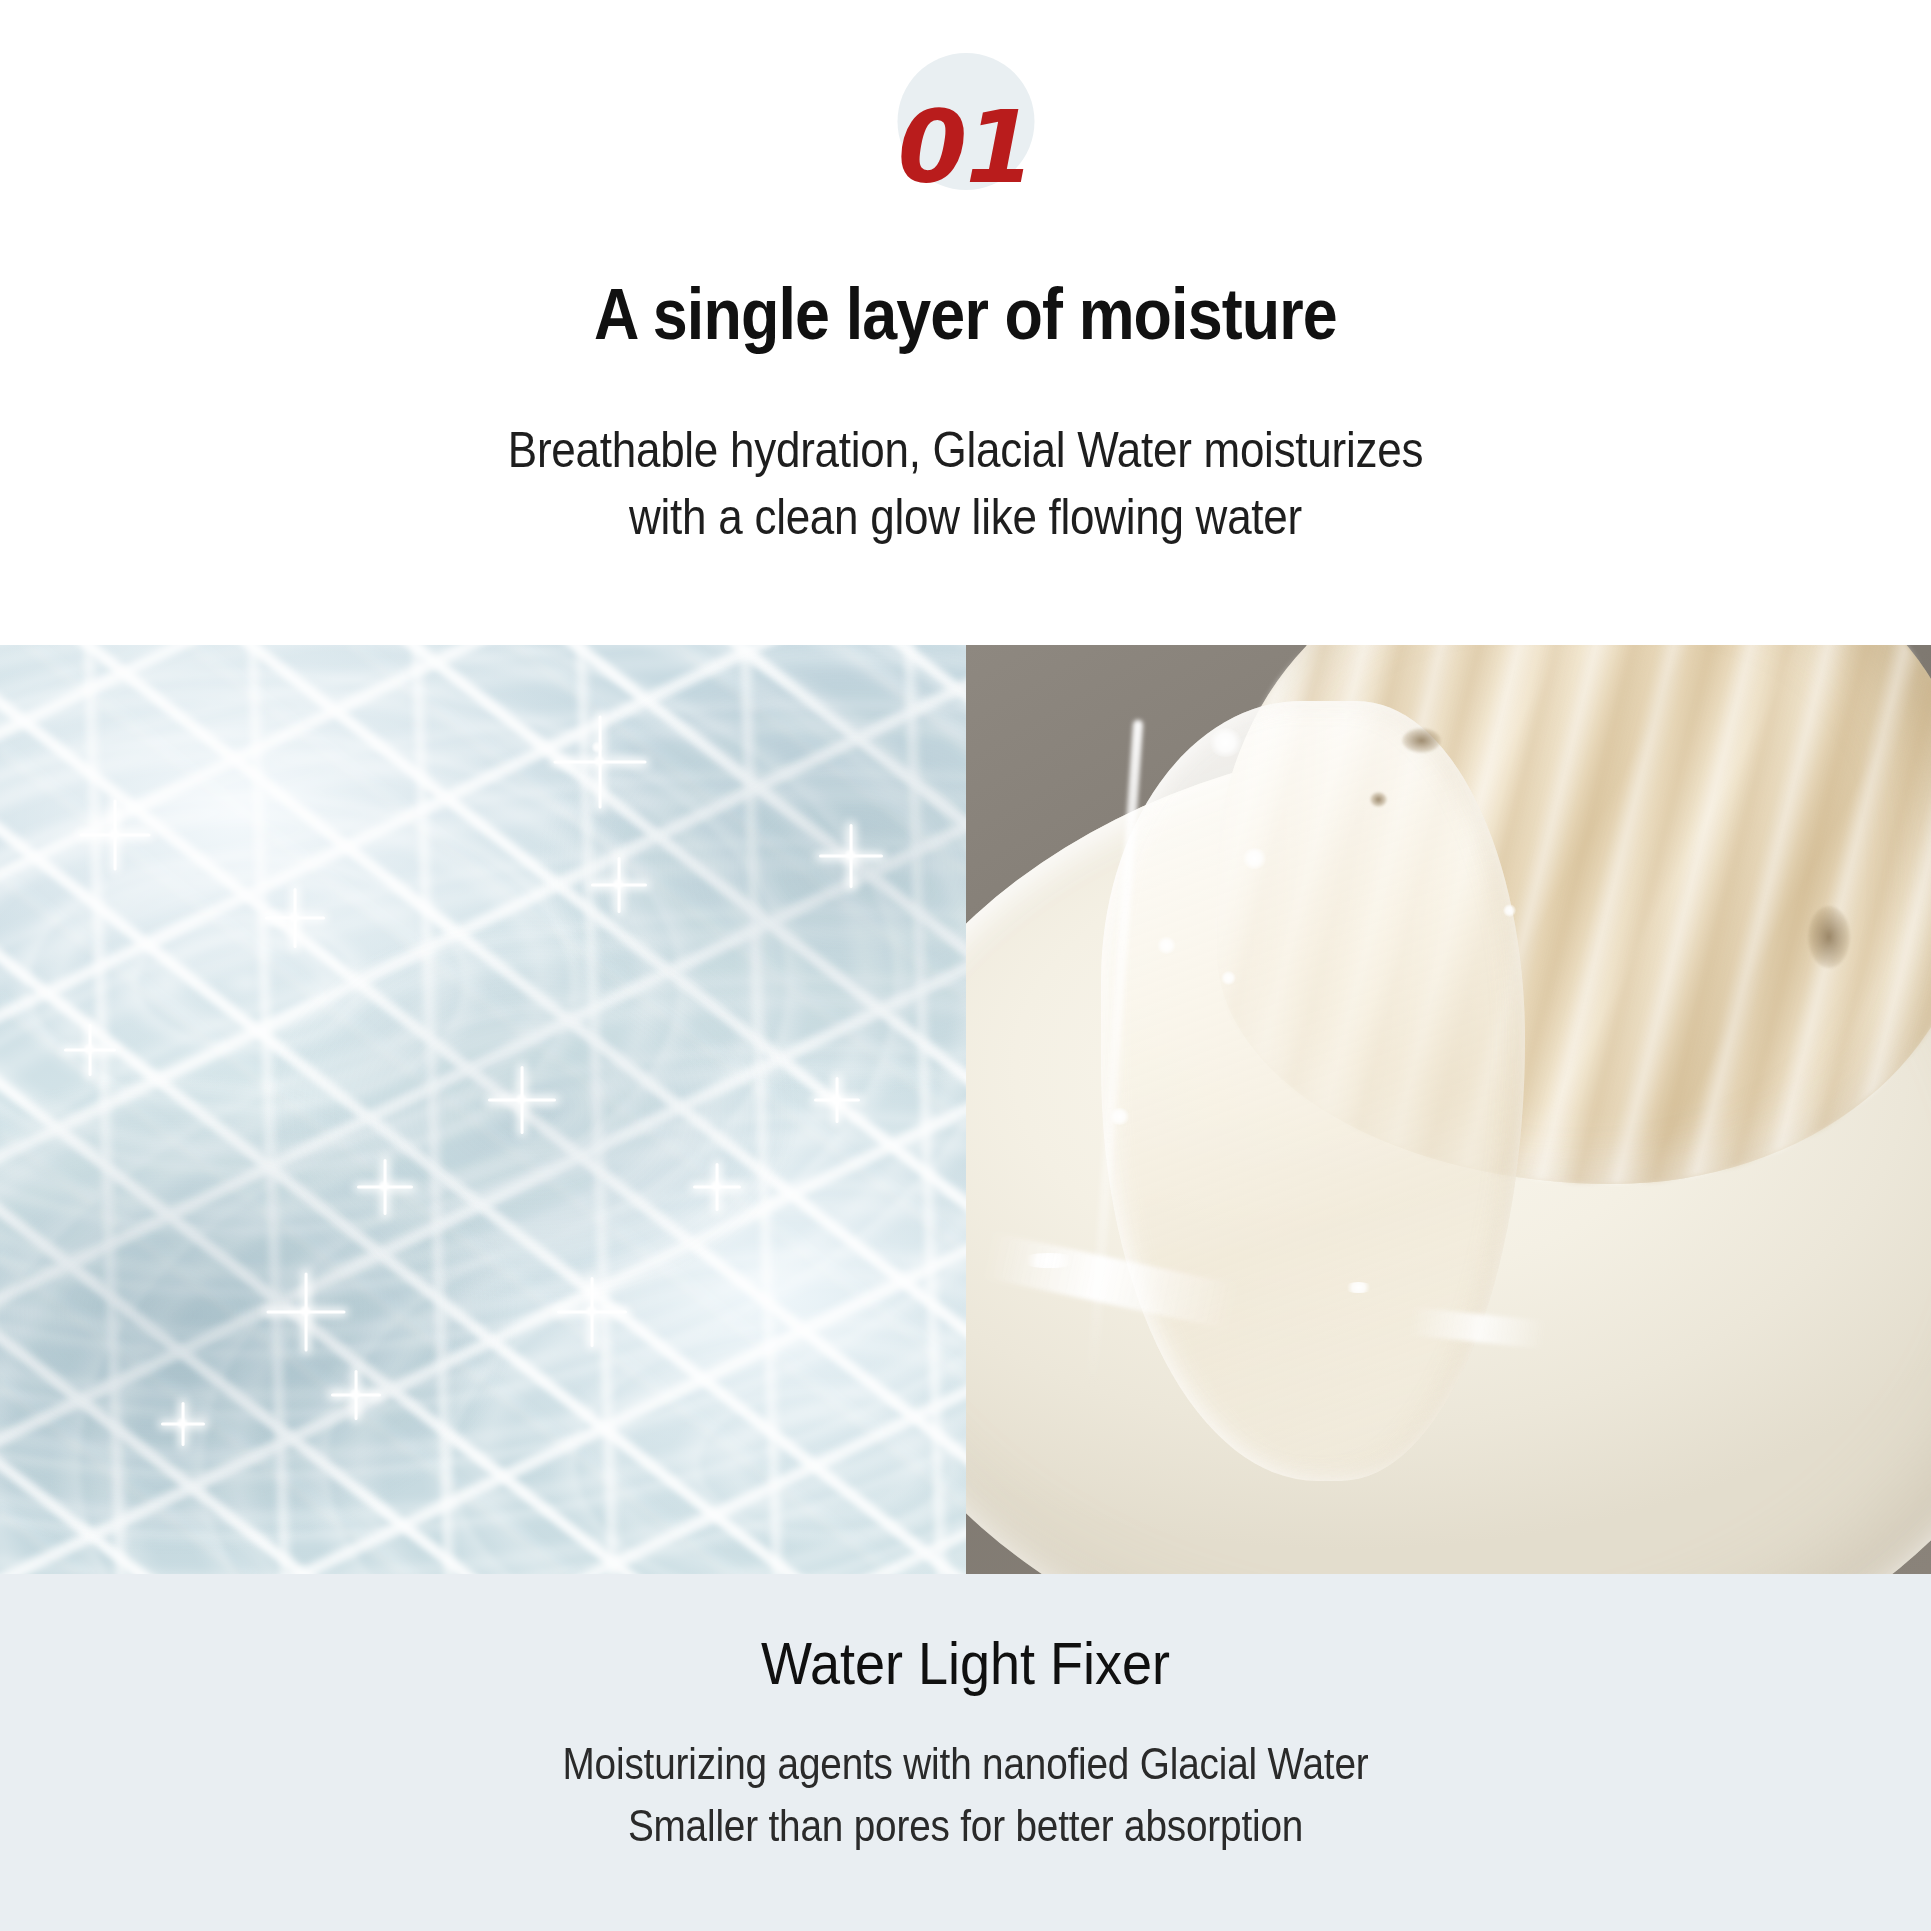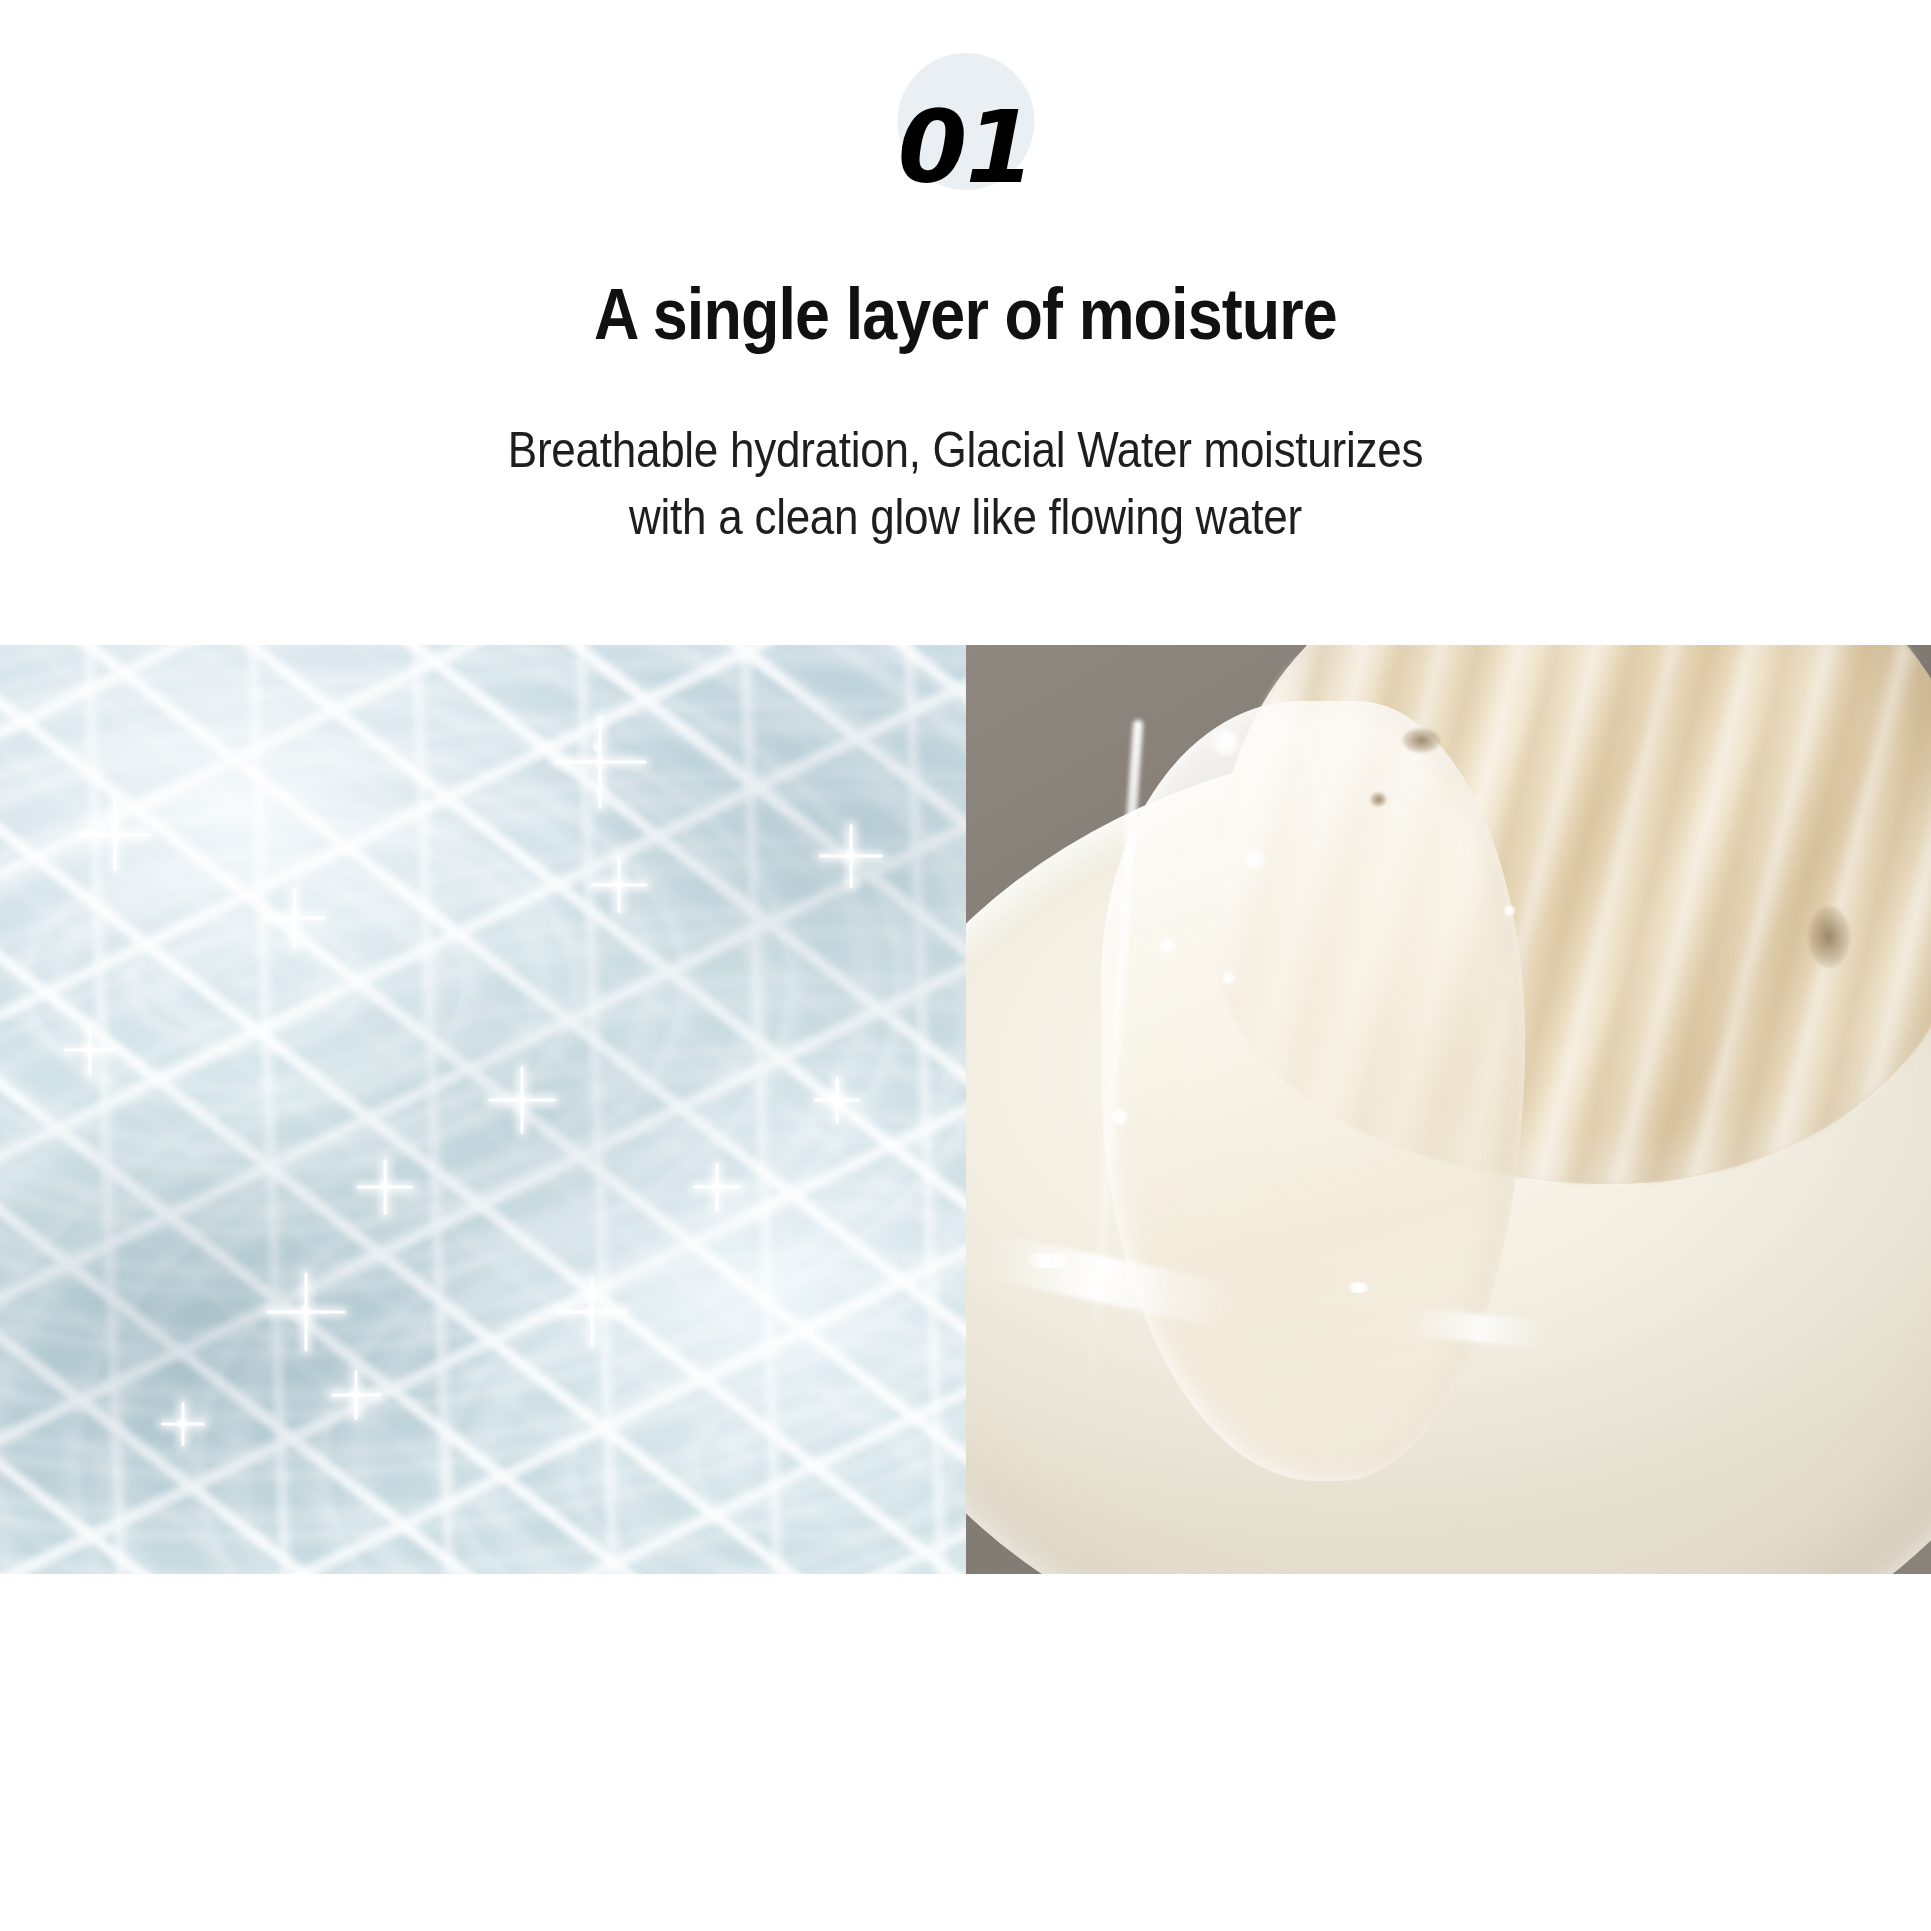--- a/index.html
+++ b/index.html
@@ -29,21 +29,21 @@
     background:#e9eff2;
   }
   .badge-num {
     position:absolute; left:50%; top:50px;
     transform:translateX(-50%);
     font-family:"DejaVu Sans", sans-serif;
     font-style:italic;
     font-weight:700;
     font-size:100px;
     letter-spacing:-1.9px;
-    color:#000000;
+    color:#b91c1c;
     line-height:1;
     white-space:nowrap;
   }
 
   .main-title {
     position:absolute; left:0; top:274px; width:1931px;
     text-align:center;
     font-family:"Liberation Sans Narrow","Liberation Sans", sans-serif;
     font-weight:700;
     font-size:73px;
@@ -374,15 +374,22 @@
 
       <div class="dark-fleck" style="left:436px; top:83px;  width:39px; height:25px;"></div>
       <div class="dark-fleck" style="left:842px; top:261px; width:42px; height:62px;"></div>
       <div class="dark-fleck" style="left:404px; top:147px; width:17.4px; height:15.4px;"></div>
 
       <div class="pool-shine"></div>
       <div class="pool-shine2"></div>
     </div>
   </div>
 
+  <div class="caption">
+    <div class="caption-title">Water Light Fixer</div>
+    <div class="caption-body">
+      <span class="ln">Moisturizing agents with nanofied Glacial Water</span>
+      <span class="ln">Smaller than pores for better absorption</span>
+    </div>
+  </div>
 
 </div>
 
 
 </body></html>

